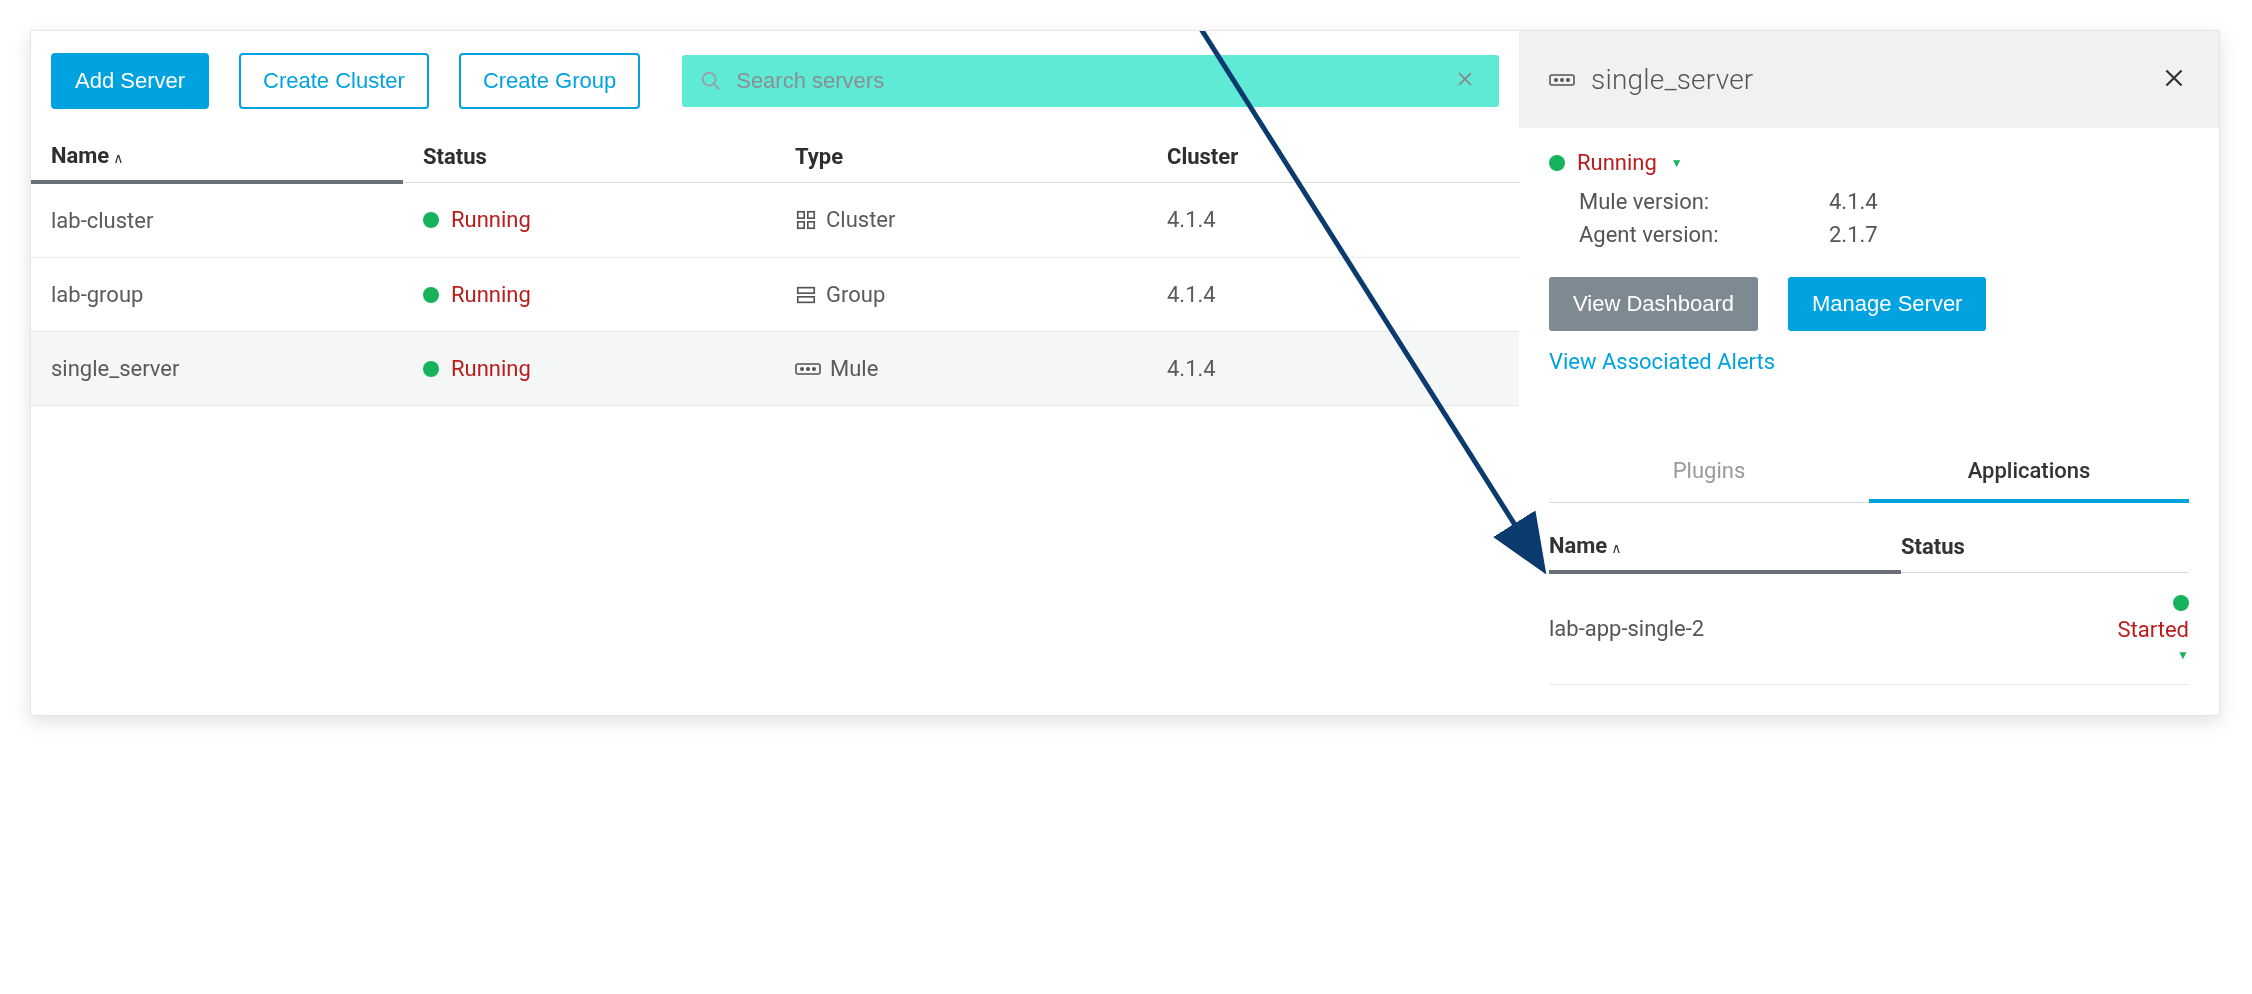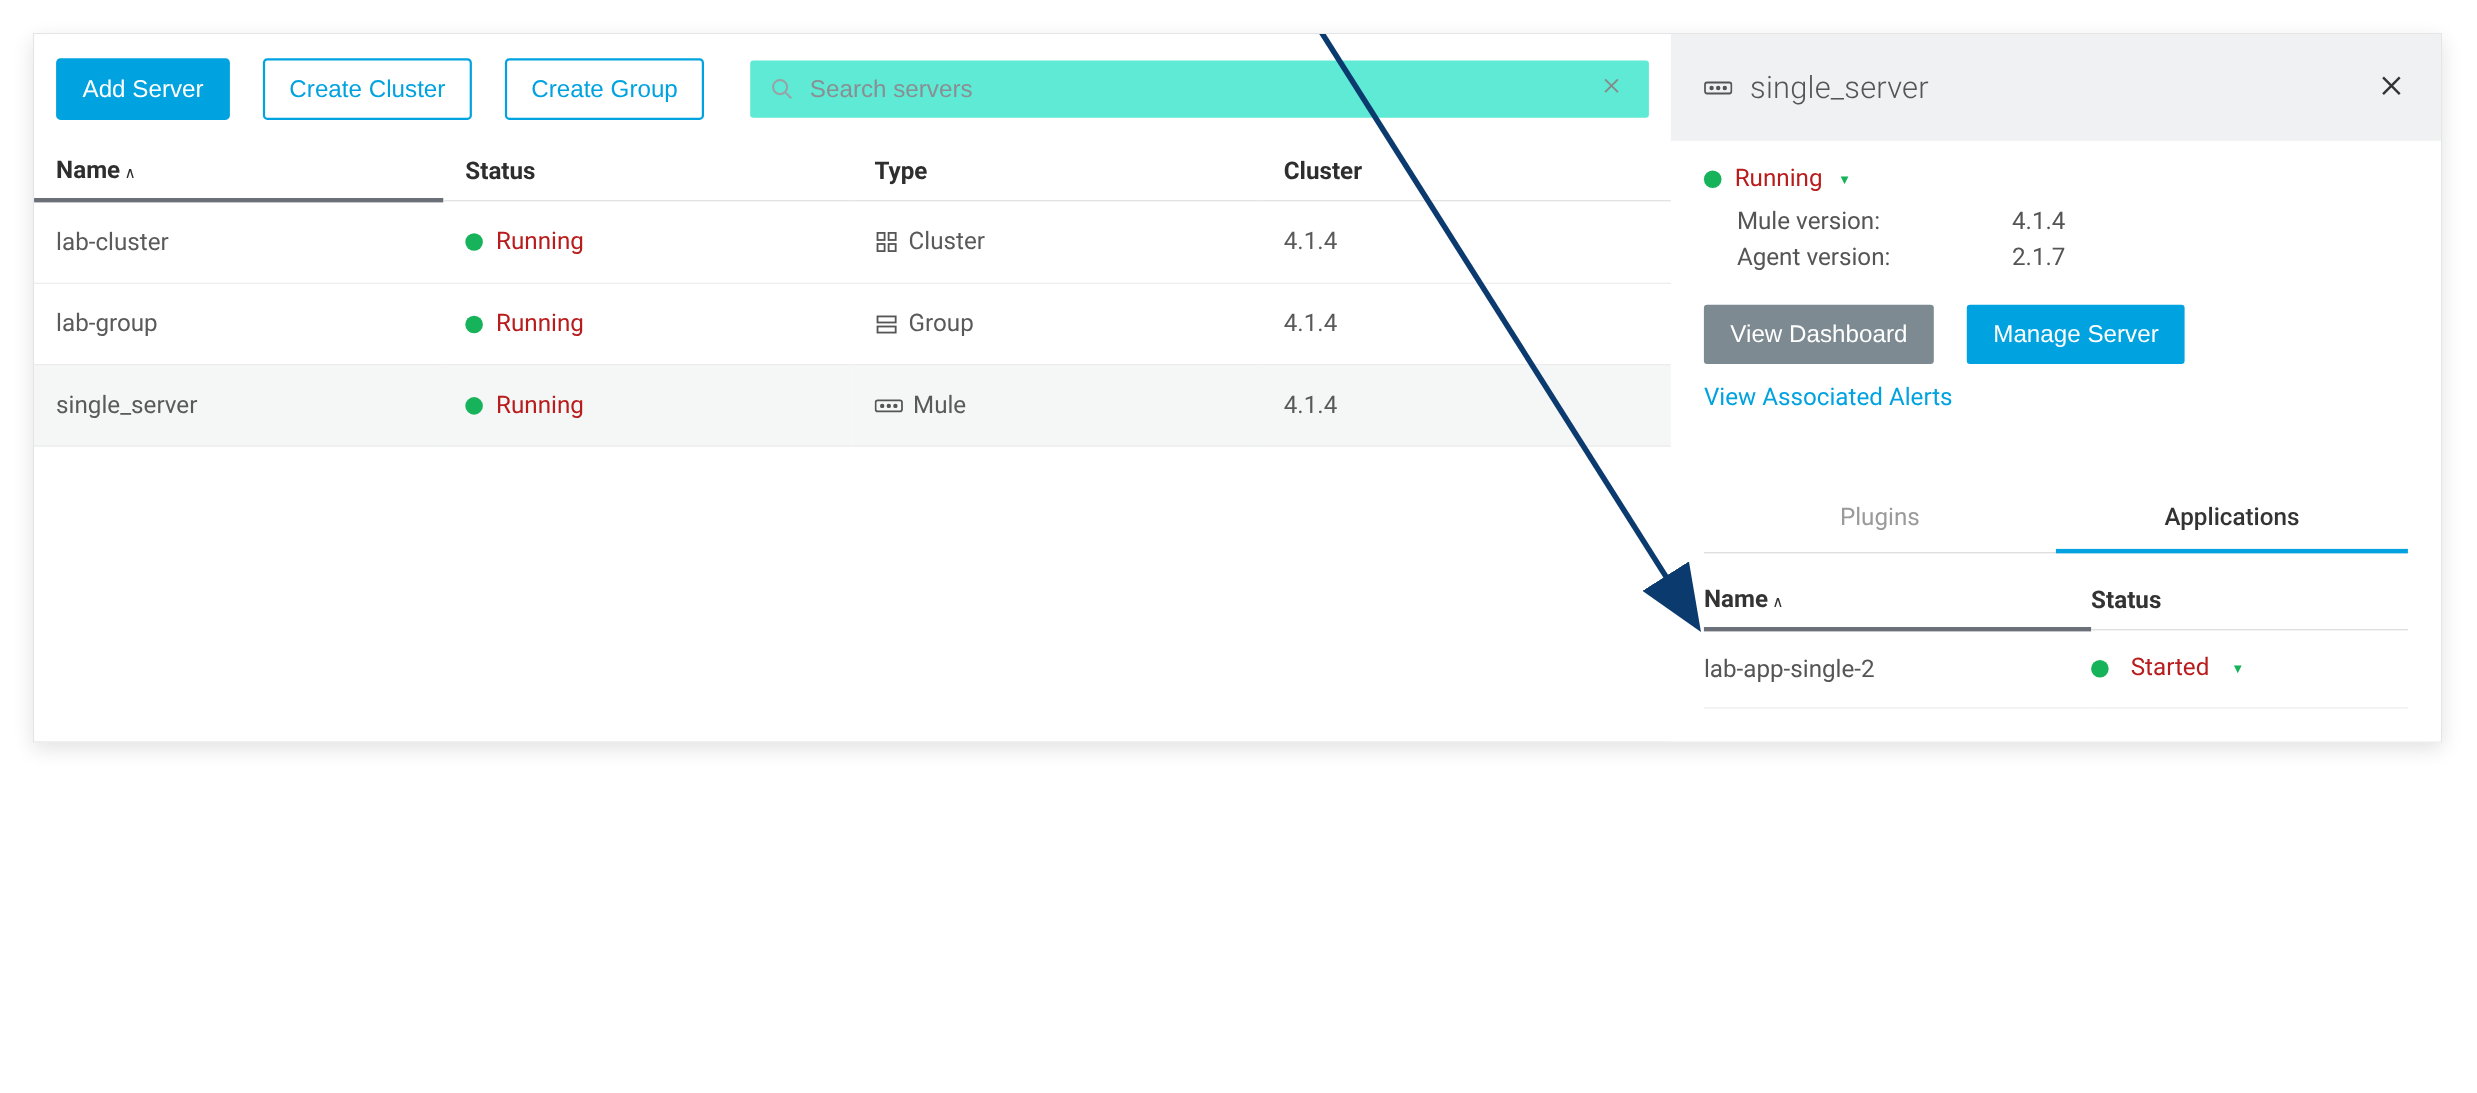--- a/index.html
+++ b/index.html
@@ -166,21 +166,21 @@
   }
   .tab.active { color: #333; border-bottom-color: #00a2df; font-weight: 500; }
 
   .apps-table { width: 100%; margin-top: 20px; border-collapse: collapse; }
   .apps-table th {
     text-align: left; font-size: 22px; font-weight: 700;
     padding: 10px 0 12px 0; border-bottom: 1px solid #d8d8d8;
   }
   .apps-table th.sorted { border-bottom: 4px solid #6b7078; }
   .apps-table td { font-size: 22px; color: #555; padding: 22px 0; border-bottom: 1px solid #eaeaea; }
-  .app-status { display: flex; align-items: center; gap: 20px; cursor: pointer; }
+  .app-status { display: flex; align-items: flex-end; gap: 6px; cursor: pointer; flex-direction: column; }
   .app-status .caret { color: #17b35a; font-size: 12px; }
 
   
   .arrow-overlay {
     position: absolute;
     top: 0; left: 0;
     pointer-events: none;
   }
 </style>
 </head>

